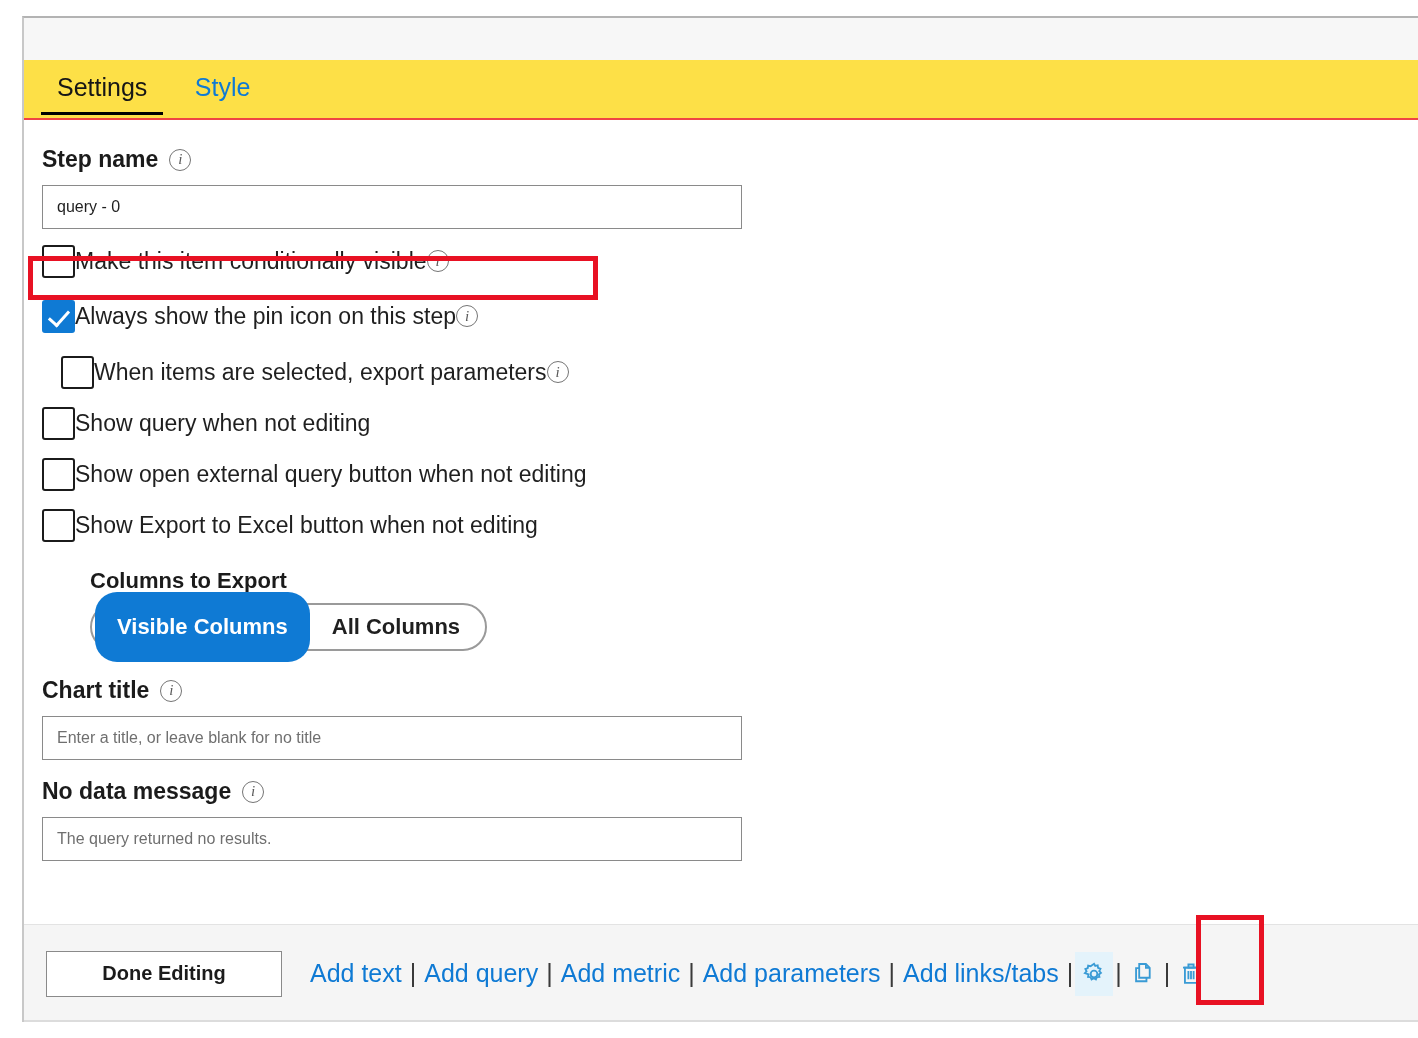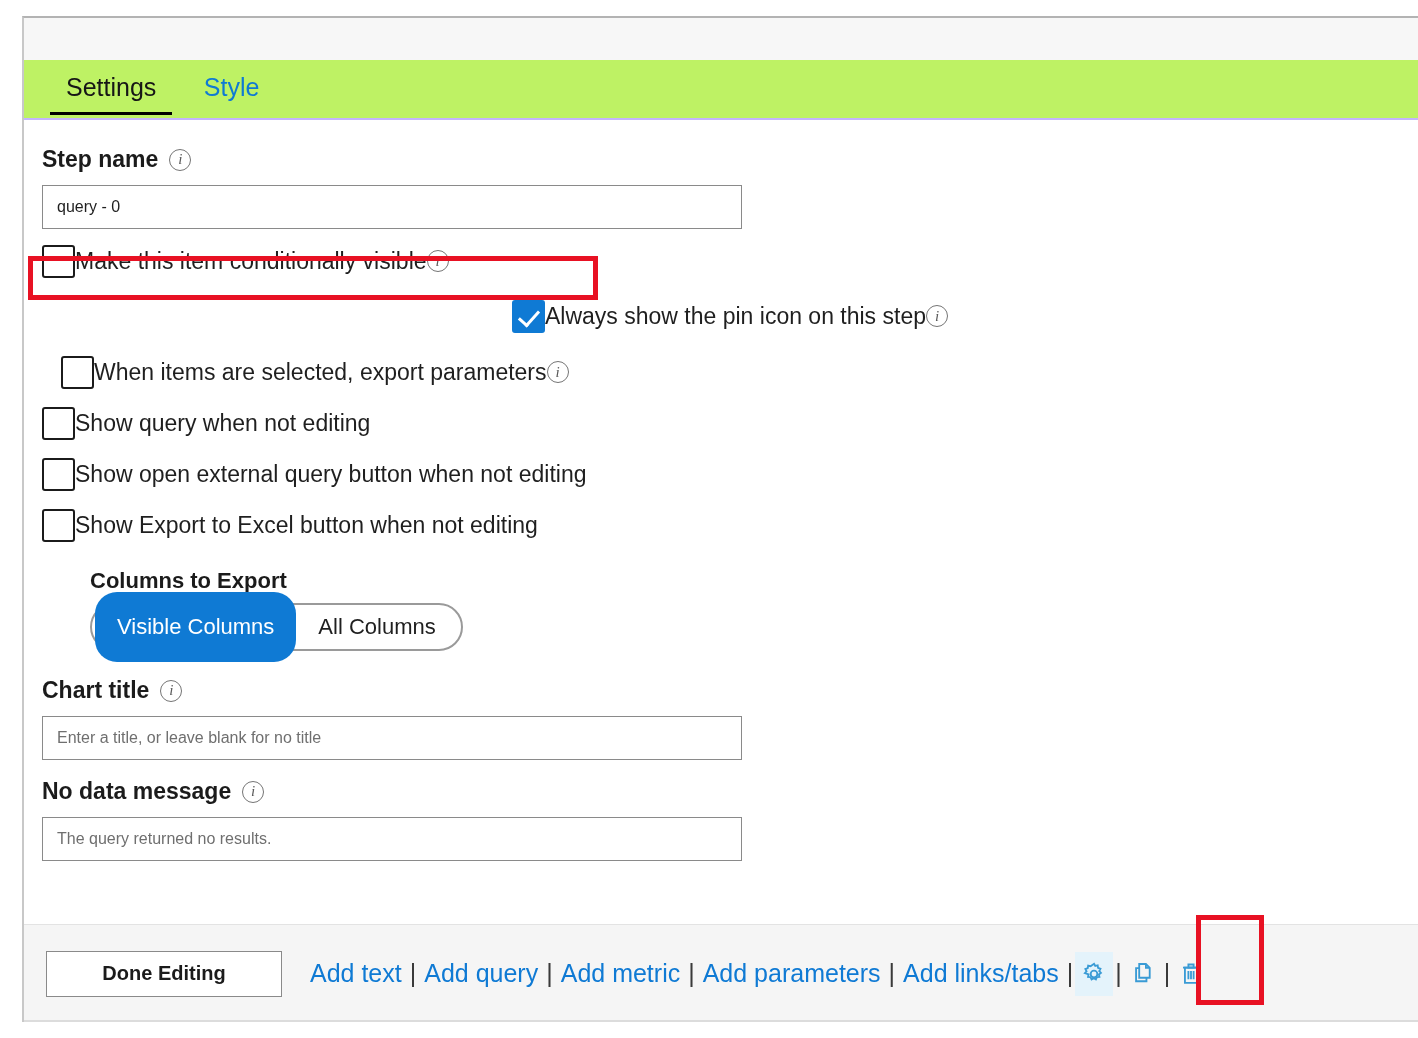--- a/index.html
+++ b/index.html
@@ -33,23 +33,23 @@
     height: 42px;
     background: #f7f7f7;
     flex: 0 0 auto;
   }
 
   
   .tabbar {
     flex: 0 0 auto;
     height: 60px;
     position: relative;
-    background: #bef264;
-    border-bottom: 2px solid #c4b5fd;
-    padding-left: 25px;
+    background: #fde047;
+    border-bottom: 2px solid #ef4444;
+    padding-left: 16px;
     box-sizing: border-box;
   }
   .tab {
     display: inline-block;
     font-size: 25px;
     line-height: 55px;
     padding: 0 17px;
     color: #1b1b1b;
     cursor: pointer;
     position: relative;
@@ -191,20 +191,21 @@
   .pill .opt {
     height: 100%;
     display: flex;
     align-items: center;
     padding: 16px 22px;
     border-radius: 22px;
     font-size: 22px;
     color: #1f1f1f;
     cursor: pointer;
     white-space: nowrap;
+    font-weight: bold;
   }
   .pill .opt.sel {
     background: #0f7ad4;
     color: #ffffff;
   }
 
   
   .footer {
     flex: 0 0 auto;
     height: 98px;
@@ -295,21 +296,21 @@
     <input class="text-input" type="text" value="query - 0" style="">
 
     
     <div class="checkrow">
       <span class="cb"></span>
       <span class="lbl">Make this item conditionally visible</span>
       <span class="info-icon">i</span>
     </div>
 
     
-    <div class="checkrow" style="margin-top:17px;justify-content:center;">
+    <div class="checkrow" style="margin-top:17px;">
       <span class="cb checked"></span>
       <span class="lbl">Always show the pin icon on this step</span>
       <span class="info-icon">i</span>
     </div>
 
     
     <div class="checkrow" style="margin-top:18px;padding-left:19px;">
       <span class="cb"></span>
       <span class="lbl">When items are selected, export parameters</span>
       <span class="info-icon">i</span>

